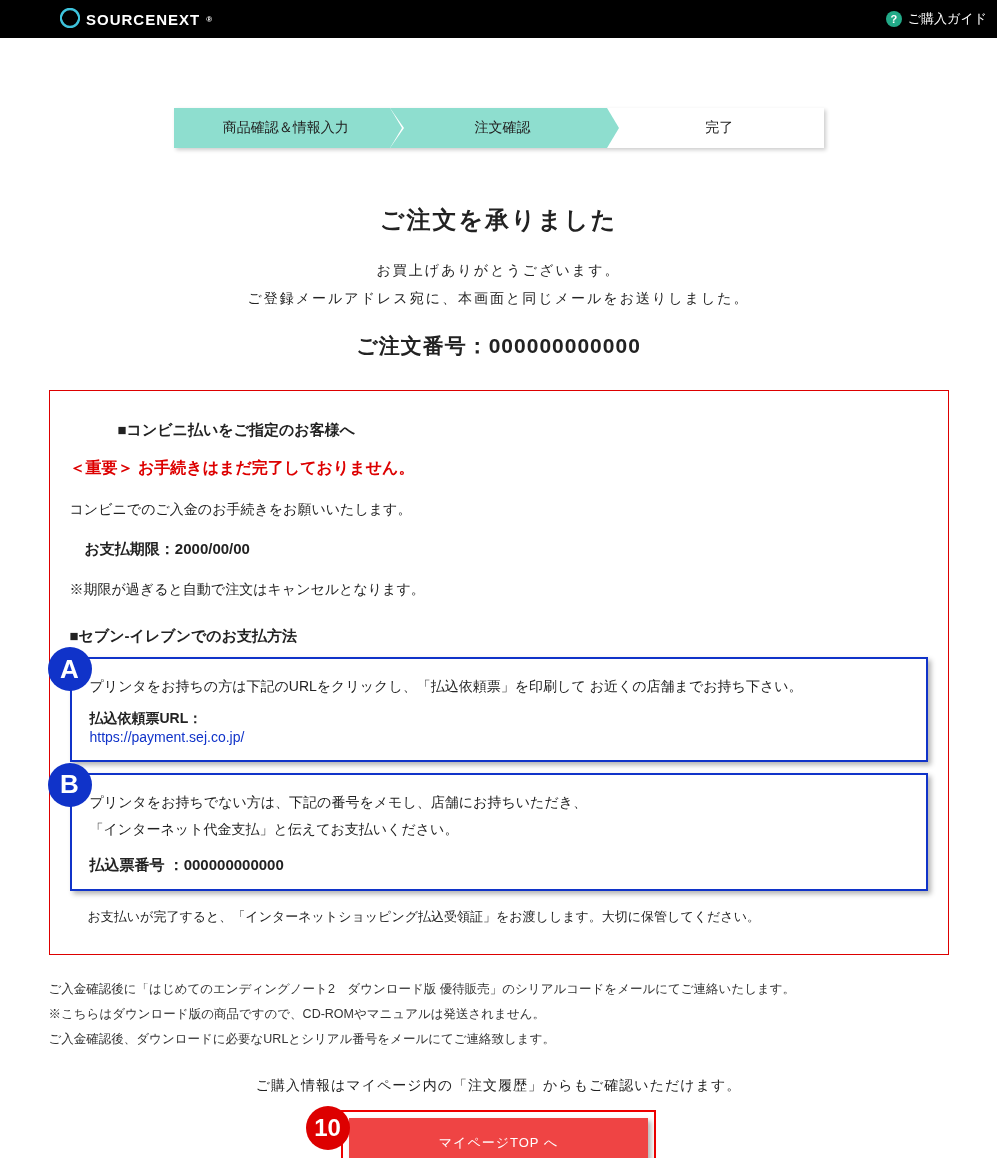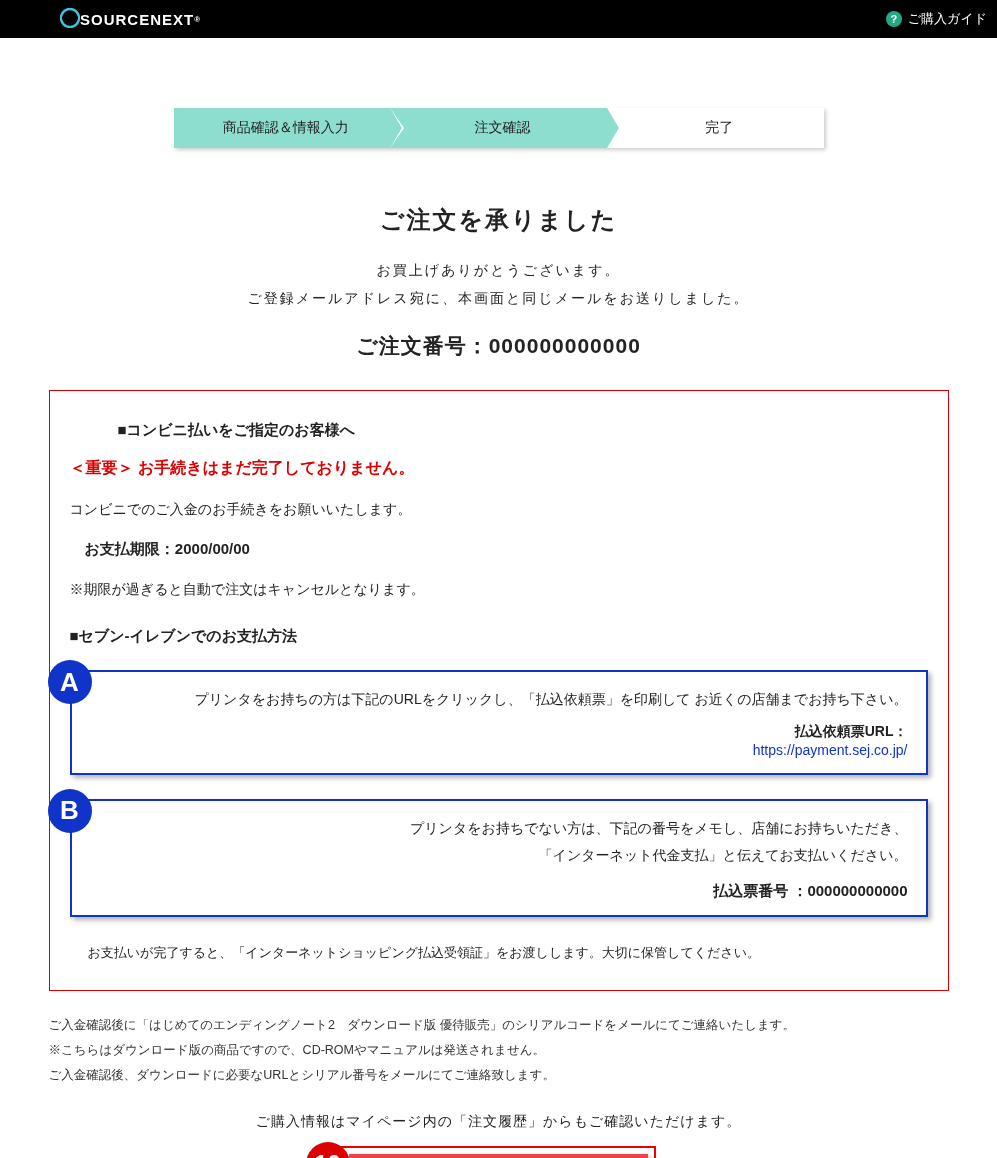--- a/index.html
+++ b/index.html
@@ -1,19 +1,19 @@
 <!DOCTYPE html>
 <html><head>
   <meta charset="utf-8">
   <style>
     * { margin: 0; padding: 0; box-sizing: border-box; }
     body { font-family: "Hiragino Kaku Gothic Pro", "Meiryo", sans-serif; background: #fff; color: #222; width: 997px; }
     
     .header { background: #000; height: 38px; display: flex; align-items: center; justify-content: space-between; padding: 0 10px 0 60px; }
-    .logo { display: flex; align-items: center; color: #fff; font-weight: bold; font-size: 15px; letter-spacing: 1px; justify-content: center; }
+    .logo { display: flex; align-items: center; gap: 6px; color: #fff; font-weight: bold; font-size: 15px; letter-spacing: 1px; justify-content: center; }
     .logo-icon { display: inline-block; }
     .guide-link { display: flex; align-items: center; gap: 6px; color: #fff; font-size: 13px; text-decoration: none; }
     .help-icon { width: 16px; height: 16px; border-radius: 50%; background: #2a8; color: #fff; display: flex; align-items: center; justify-content: center; font-size: 11px; font-weight: bold; }
     
     .progress { display: flex; margin: 70px auto 0; width: 650px; height: 40px; box-shadow: 2px 2px 4px rgba(0,0,0,0.2); }
     .progress-step { flex: 1; display: flex; align-items: center; justify-content: center; font-size: 14px; position: relative; padding-left: 8px; }
     .progress-step.active { background: #8EDECF; }
     .progress-step.done { background: #fff; }
     .progress-step.active::after { content: ""; position: absolute; right: -12px; top: 0; width: 0; height: 0; border-top: 20px solid transparent; border-bottom: 20px solid transparent; border-left: 12px solid #8EDECF; z-index: 2; }
     .progress-step:nth-child(2)::after { content: ""; position: absolute; right: -12px; top: 0; width: 0; height: 0; border-top: 20px solid transparent; border-bottom: 20px solid transparent; border-left: 12px solid #8EDECF; z-index: 2; }
@@ -28,21 +28,21 @@
     .section-head { font-size: 15px; font-weight: bold; margin-bottom: 18px; padding-left: 48px; }
     .important { color: #d00; font-size: 16px; font-weight: bold; margin: 18px 0; }
     .body-text { font-size: 14px; line-height: 1.8; margin: 12px 0; }
     .deadline { font-size: 15px; font-weight: bold; margin: 18px 0 18px 15px; }
     
     .payment-head { font-size: 15px; font-weight: bold; margin: 25px 0 10px; }
     
     .bullet-wrap { position: relative; }
     .bullet { position: absolute; left: -22px; top: -10px; width: 44px; height: 44px; border-radius: 50%; background: #1033C9; color: #fff; display: flex; align-items: center; justify-content: center; font-size: 26px; font-weight: bold; z-index: 5; }
     
-    .blue-box { border: 2px solid #1033C9; padding: 14px 18px; margin: 24px 0; box-shadow: 3px 3px 5px rgba(0,0,0,0.3); background: #fff; position: relative; text-align: right; }
+    .blue-box { border: 2px solid #1033C9; padding: 14px 18px; margin: 11px 0; box-shadow: 3px 3px 5px rgba(0,0,0,0.3); background: #fff; position: relative; }
     .blue-box .line { font-size: 14px; line-height: 1.9; }
     .url-label { font-weight: bold; font-size: 14px; margin-top: 10px; }
     .url-link { color: #1033C9; font-size: 14px; text-decoration: none; }
     .slip-num { font-size: 15px; font-weight: bold; margin-top: 14px; }
     
     .after-text { font-size: 13px; line-height: 1.8; margin: 14px 0 0; padding: 0 18px; }
     
     .footer-notes { font-size: 12.5px; line-height: 2; margin: 22px 0; color: #333; width: 920px; margin-left: 0; }
     .mypage-note { text-align: center; font-size: 14px; margin: 25px 0 15px; letter-spacing: 1px; }
     

